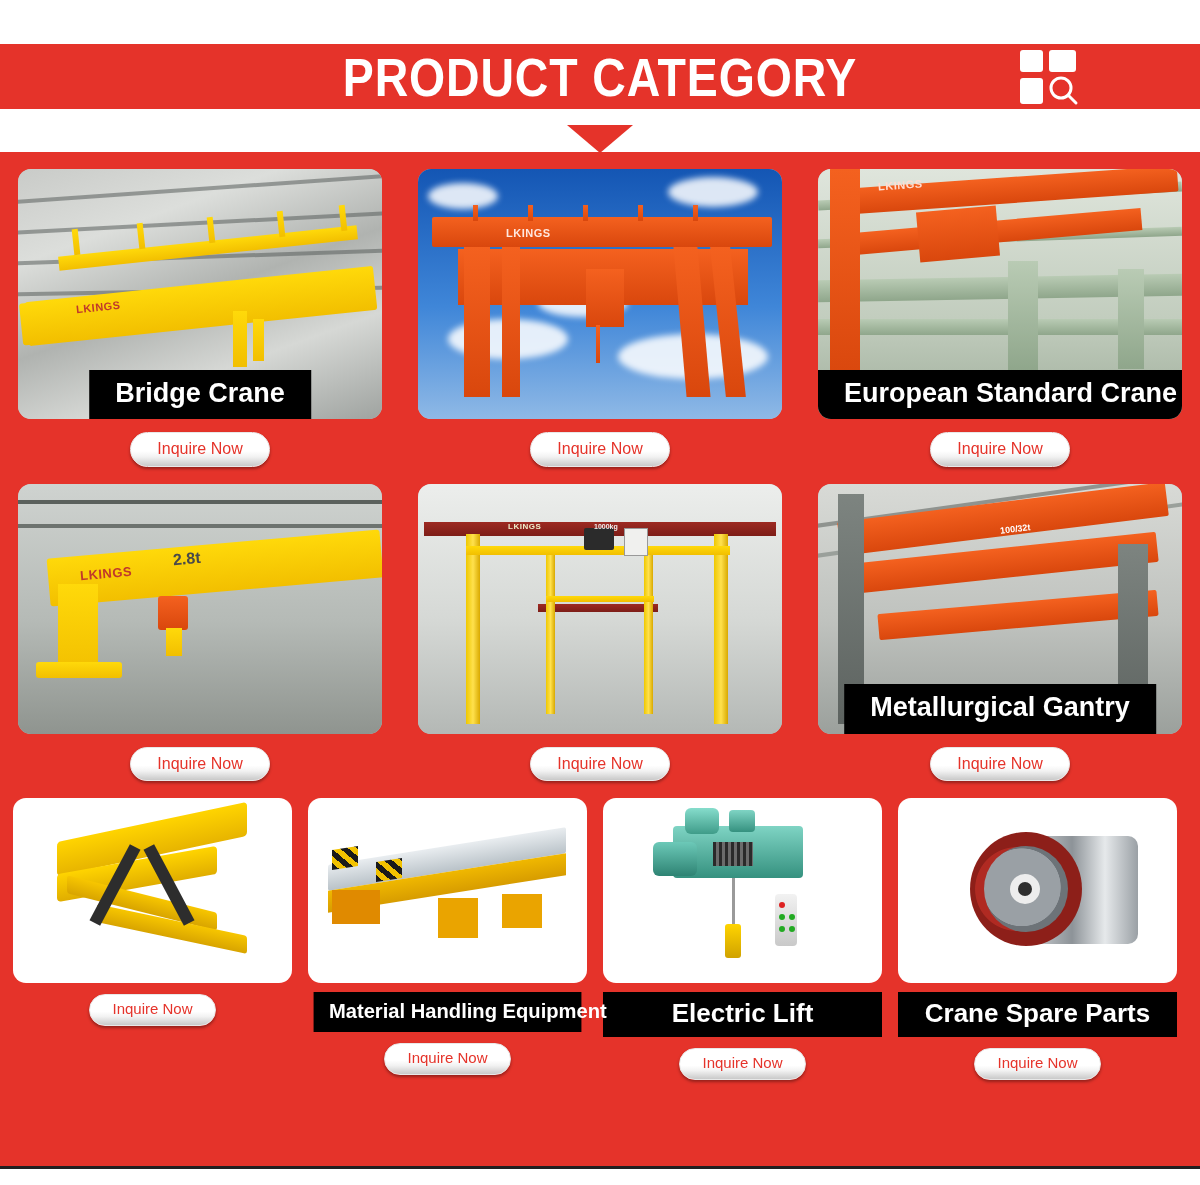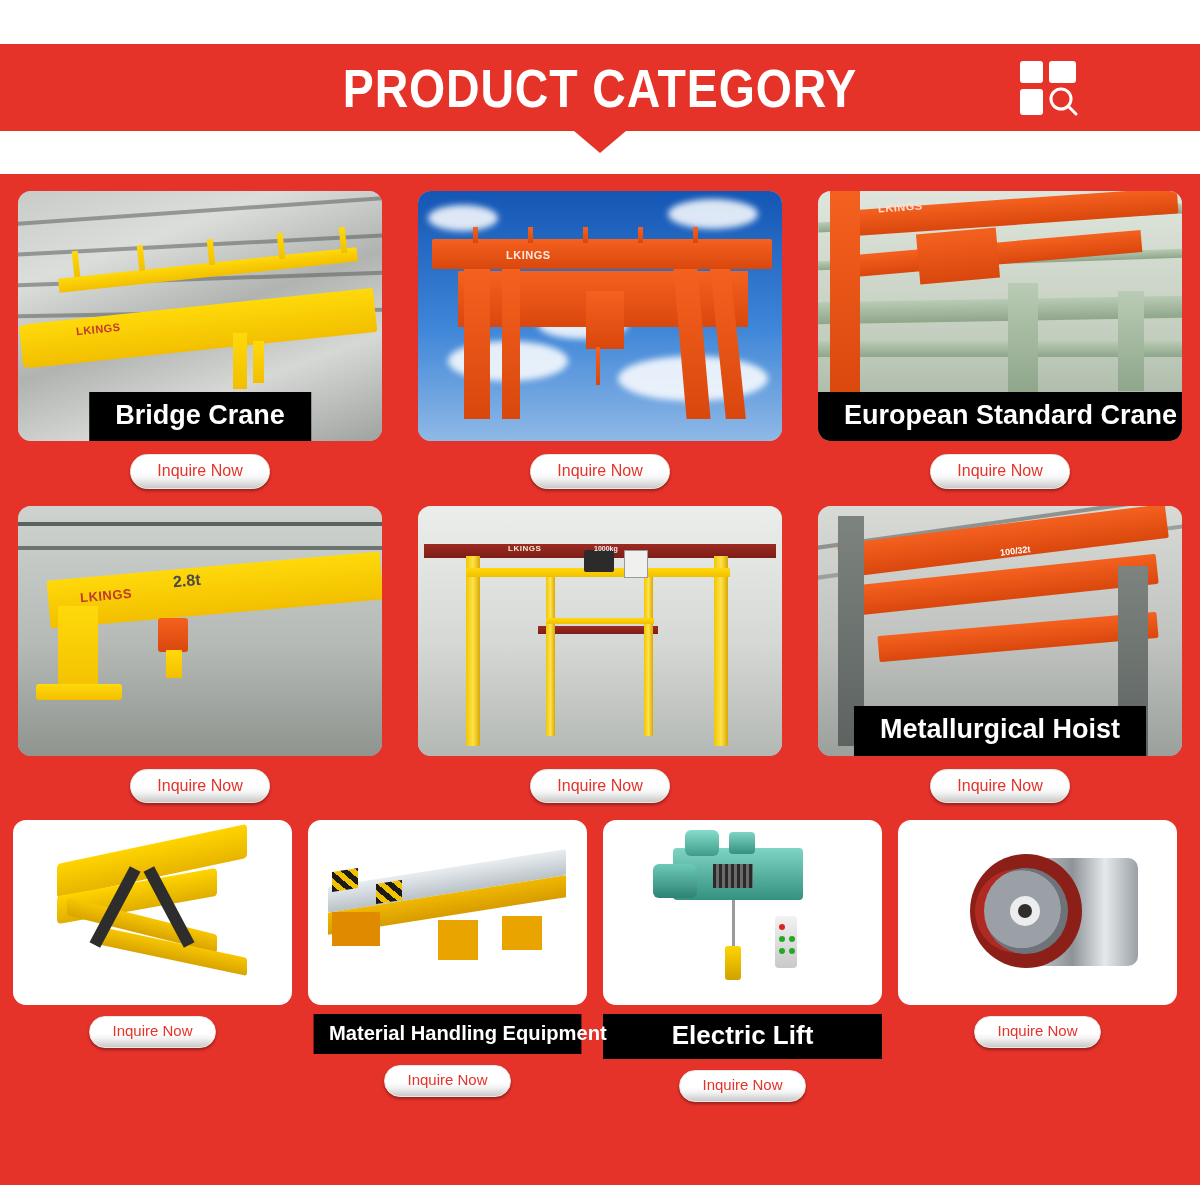--- a/index.html
+++ b/index.html
@@ -6,21 +6,21 @@
   body{
     width:1200px;height:1185px;
     background:#ffffff;
     font-family:"Liberation Sans", sans-serif;
     overflow:hidden;
     position:relative;
   }
   
   .top-white{height:44px;background:#ffffff;}
   .header-band{
-    position:relative;height:87px;background:#e5332a;
+    position:relative;height:65px;background:#e5332a;
     display:flex;align-items:center;justify-content:center;
   }
   .header-title{
     color:#ffffff;
     font-size:54px;
     font-weight:bold;
     letter-spacing:1px;
     transform:scaleX(.86);
     transform-origin:center;
     white-space:nowrap;
@@ -292,21 +292,21 @@
           <div class="hall" style="background:linear-gradient(#d8dad6,#bfc2be 55%,#9ba09c 100%)"></div>
           <div class="roofline" style="top:14px;transform:rotate(-8deg);background:#8f938f"></div>
           <div class="roofline" style="top:44px;transform:rotate(-8deg);background:#9aa09b"></div>
           <div class="beamO" style="left:20px;top:18px;width:330px;height:34px;transform:rotate(-7deg);border-radius:2px"></div>
           <div class="beamO" style="left:30px;top:64px;width:310px;height:30px;transform:rotate(-6deg);border-radius:2px"></div>
           <div class="beamO" style="left:60px;top:118px;width:280px;height:26px;transform:rotate(-5deg);border-radius:2px"></div>
           <div class="beamG" style="left:20px;top:10px;width:26px;height:230px;background:linear-gradient(#7d8480,#5d6360)"></div>
           <div class="beamG" style="left:300px;top:60px;width:30px;height:190px;background:linear-gradient(#7d8480,#5d6360)"></div>
           <span class="tagtxt" style="left:182px;top:40px;font-size:9px;color:#fff;transform:rotate(-7deg)">100/32t</span>
         </div>
-        <div class="label-overlay">Metallurgical Hoist</div>
+        <div class="label-overlay">Metallurgical Gantry</div>
       </div>
       <span class="inq">Inquire Now</span>
     </div>
   </div>
 
   <div class="grid-row r3">
 
     <div class="cell3 c0">
       <div class="photo3">
         <div class="prod" style="left:44px;top:24px;width:190px;height:34px;background:linear-gradient(#ffd400,#e7b400);transform:skewY(-12deg);border-radius:4px"></div>
@@ -354,18 +354,19 @@
     </div>
 
     <div class="cell3">
       <div class="photo3">
         <div class="prod" style="left:130px;top:38px;width:110px;height:108px;background:linear-gradient(90deg,#cfd2d5,#8d9398 40%,#e6e9eb 70%,#9aa0a5);border-radius:10px"></div>
         <div class="prod" style="left:72px;top:34px;width:112px;height:114px;background:radial-gradient(circle at 42% 50%,#b02a22 0 48%,#8d1f19 49% 100%);border-radius:50%"></div>
         <div class="prod" style="left:86px;top:48px;width:84px;height:86px;background:radial-gradient(circle at 45% 48%,#9aa0a5 0 60%,#6d7378 61% 100%);border-radius:50%"></div>
         <div class="prod" style="left:112px;top:76px;width:30px;height:30px;background:#ededed;border-radius:50%"></div>
         <div class="prod" style="left:120px;top:84px;width:14px;height:14px;background:#2f2f2f;border-radius:50%"></div>
       </div>
+      <div class="label3">Crane Spare Parts</div>
       <span class="inq3">Inquire Now</span>
     </div>
   </div>
 
   <div class="bottom-rule"></div>
 </div>
 
 </body></html>

